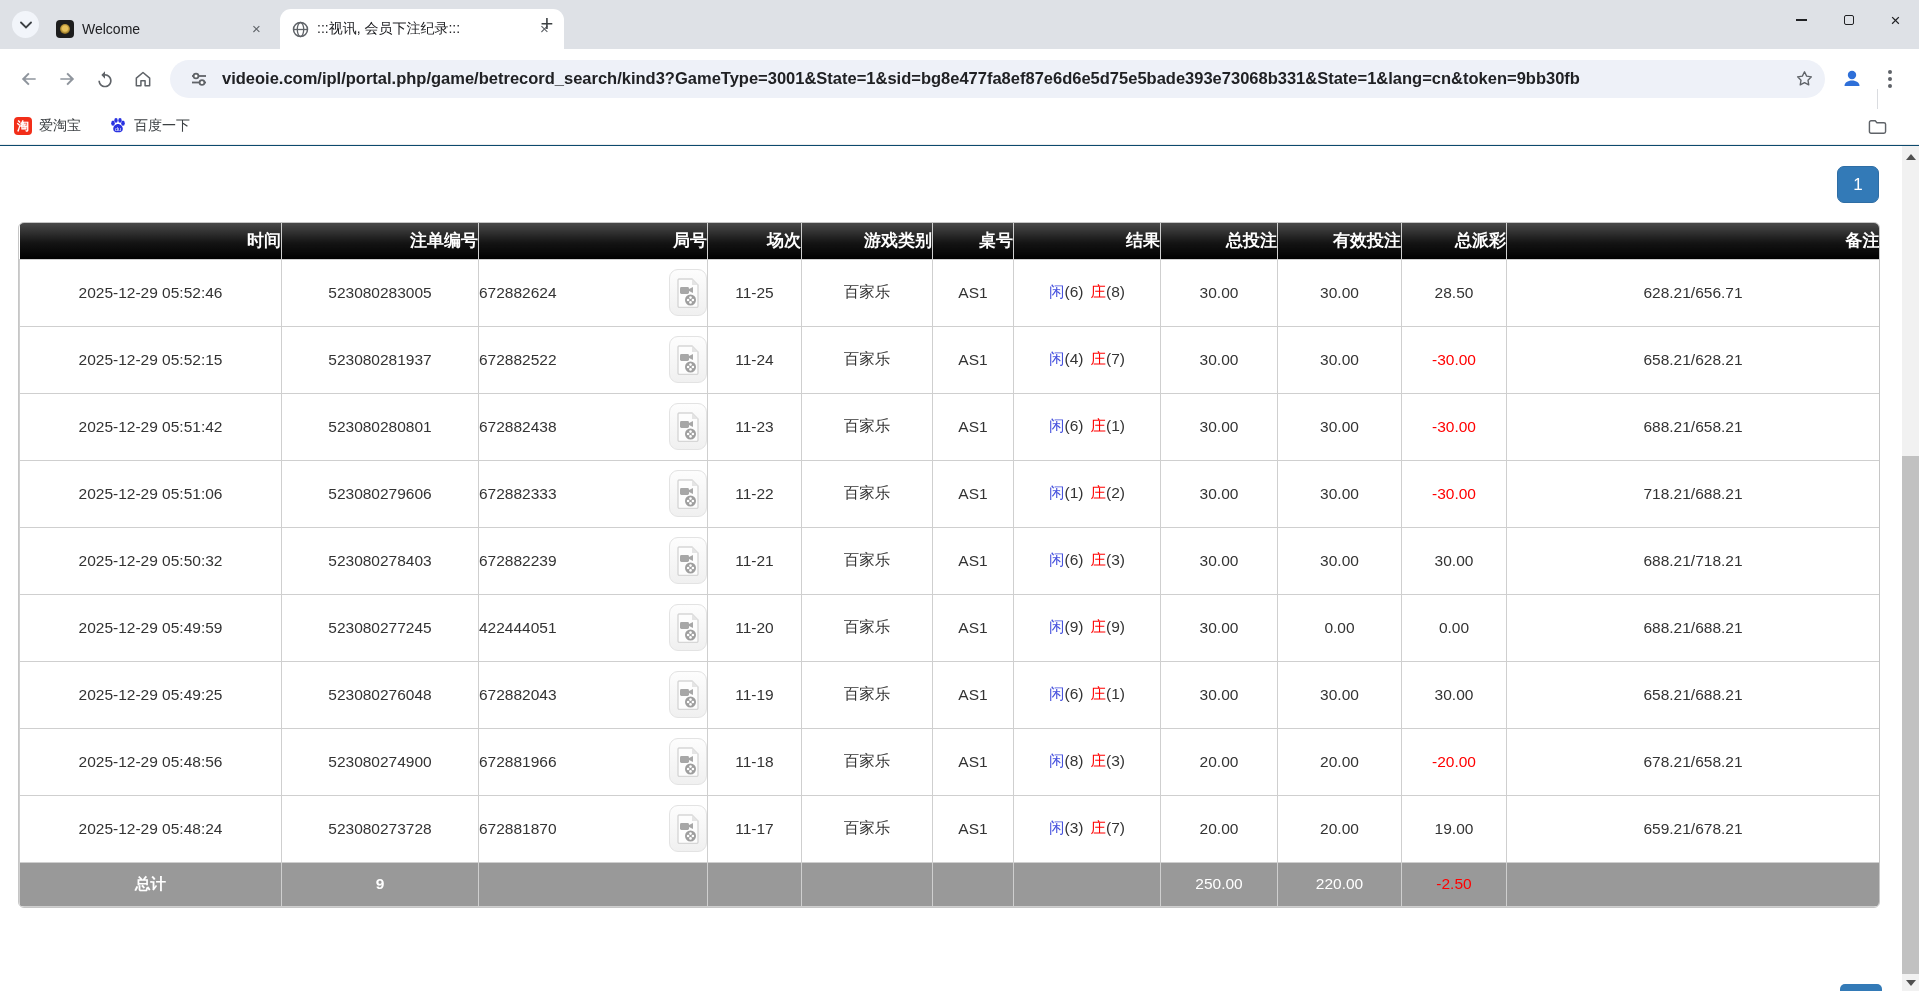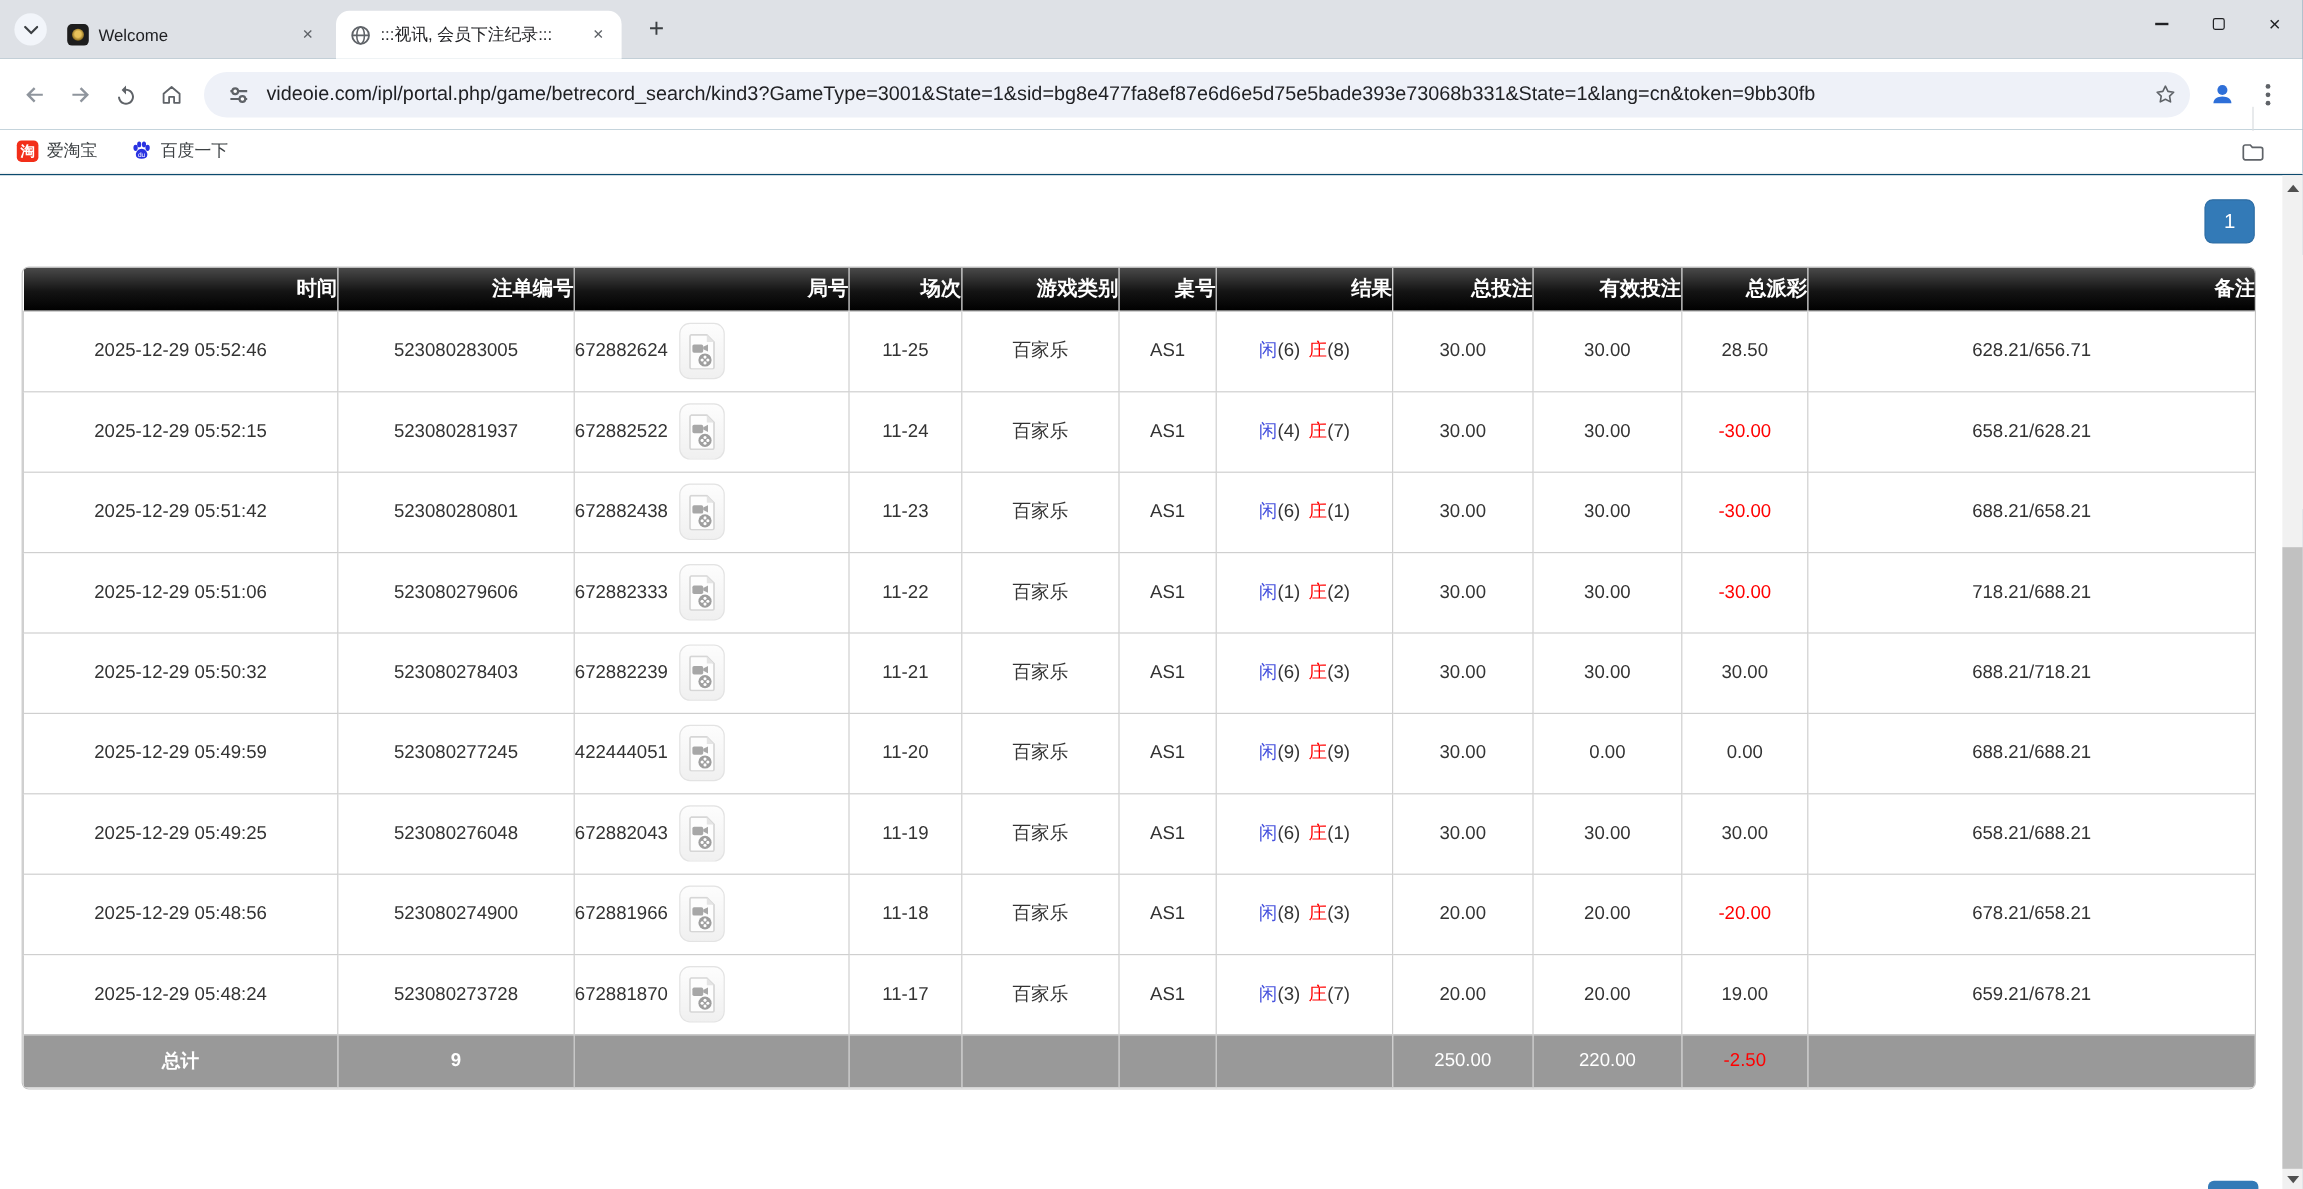--- a/index.html
+++ b/index.html
@@ -5,35 +5,35 @@
   * { margin:0; padding:0; box-sizing:border-box; }
   html,body { width:1919px; height:991px; overflow:hidden; font-family:"Liberation Sans","DejaVu Sans",sans-serif; background:#fff; }
   .stage { position:relative; width:1919px; height:991px; background:#0c4a6e; }
 
   
   .tabstrip { position:absolute; top:0; left:0; right:0; height:49px; background:#dee1e6; }
   .tab-search-btn { position:absolute; left:12px; top:11px; width:27px; height:27px; border-radius:50%;
     background:#f2f5fa; display:flex; align-items:center; justify-content:center; cursor:pointer; }
   .tab { position:absolute; top:9px; height:40px; display:flex; align-items:center; padding:0 10px 0 12px; border-radius:11px 11px 0 0; }
   .tab-welcome { left:44px; width:232px; }
-  .tab-active { left:280px; width:238px; background:#fff; }
+  .tab-active { left:280px; width:284px; background:#fff; }
   .tab-title { flex:1; font-size:14px; color:#202124; white-space:nowrap; overflow:hidden; margin:0 8px; }
   .tab-close { width:19px; height:19px; border-radius:50%; text-align:center; line-height:17px; font-size:15px; color:#5f6368; cursor:pointer; flex:none; }
   .favicon-welcome { width:18px; height:18px; border-radius:4px; background:#1d1d1d; position:relative; flex:none; }
   .favicon-welcome::after { content:""; position:absolute; left:4px; top:4px; width:10px; height:10px; border-radius:50%;
     background:radial-gradient(circle at 50% 45%, #e8c25a 0 35%, #8a6b1e 70%, #3a3a3a 100%); }
   .newtab-btn { position:absolute; left:534px; top:12px; width:26px; height:26px; color:#3c4043; font-size:22px; line-height:24px; text-align:center; border-radius:50%; cursor:pointer; }
   .win-controls { position:absolute; right:0; top:0; height:40px; display:flex; }
   .win-btn { width:47px; height:40px; display:flex; align-items:center; justify-content:center; cursor:pointer; color:#202124; }
   .min-glyph { width:11px; height:1.5px; background:#202124; }
   .max-glyph { width:10px; height:10px; border:1.5px solid #202124; border-radius:2px; }
   .close-glyph { font-size:17px; line-height:17px; }
 
   
-  .toolbar { position:absolute; top:49px; left:0; right:0; height:59px; background:#fff; display:flex; align-items:center; padding:0 10px; }
+  .toolbar { position:absolute; top:49px; left:0; right:0; height:59px; background:#fff; display:flex; align-items:center; padding:0 10px;font-weight:bold; }
   .nav-btn { width:38px; height:38px; border-radius:50%; display:flex; align-items:center; justify-content:center; cursor:pointer; flex:none; }
   .omnibox { flex:1; min-width:0; height:38px; margin:0 8px; background:#eef1f8; border-radius:19px; display:flex; align-items:center; padding:0 6px 0 14px; }
   .omni-url { flex:1; min-width:0; font-size:16.5px; color:#202124; white-space:nowrap; overflow:hidden; margin:0 10px 0 8px; }
   .omni-iconbtn { width:30px; height:30px; display:flex; align-items:center; justify-content:center; border-radius:50%; cursor:pointer; flex:none; }
   .kebab { display:flex; flex-direction:column; gap:3px; align-items:center; }
   .kebab i { width:4px; height:4px; border-radius:50%; background:#5f6368; }
 
   
   .bookmarks { position:absolute; top:108px; left:0; right:0; height:37px; background:#fff; display:flex; align-items:center; padding:0 14px; border-bottom:1px solid #ececec; }
   .bm-item { display:flex; align-items:center; gap:7px; margin-right:28px; font-size:14px; color:#3c4043; cursor:pointer; }
@@ -47,21 +47,21 @@
     border-radius:7px; color:#fff; font-size:17px; cursor:pointer; font-family:inherit; }
   .bottom-page-sliver { position:absolute; left:1840px; bottom:0; width:42px; height:7px; background:#337ab7; border-radius:5px 5px 0 0; }
 
   
   .table-wrap { position:absolute; left:18px; top:76px; width:1862px; border-radius:6px; overflow:hidden; border:1px solid #c6c6c6; }
   table { width:100%; border-collapse:collapse; table-layout:fixed; }
   thead th { height:36px; background:linear-gradient(180deg,#4a4a4a 0%,#141414 55%,#000 100%);
     color:#fff; font-size:17px; font-weight:bold; border-right:1px solid #cfcfcf;text-align:right; }
   thead th:last-child { border-right:none; }
   tbody.rows td { height:67px; background:#fff; border:1px solid #cfcfcf; text-align:center; font-size:15.5px; color:#333; }
-  .round-flex { display:flex; align-items:center; justify-content:flex-start; gap:9px; }
+  .round-flex { display:flex; align-items:center; justify-content:space-between; gap:9px; }
   .video-btn { width:38px; height:47px; border-radius:9px; border:1px solid #e3e3e3; background:linear-gradient(#fdfdfd,#f0f0f0);
     display:flex; align-items:center; justify-content:center; cursor:pointer; }
   .c-stake { color:#2878dd; }
   .neg { color:#ff0000 !important; }
   .res-player { color:#4550dd; }
   .res-banker { color:#ff0000; margin-left:7px; }
   .res-num { color:#333; }
   tbody.sums td { height:44px; background:#999999; color:#fff; font-size:15.5px; text-align:center; border:1px solid #cfcfcf; }
   tbody.sums .sum-label { font-weight:bold; }
 

